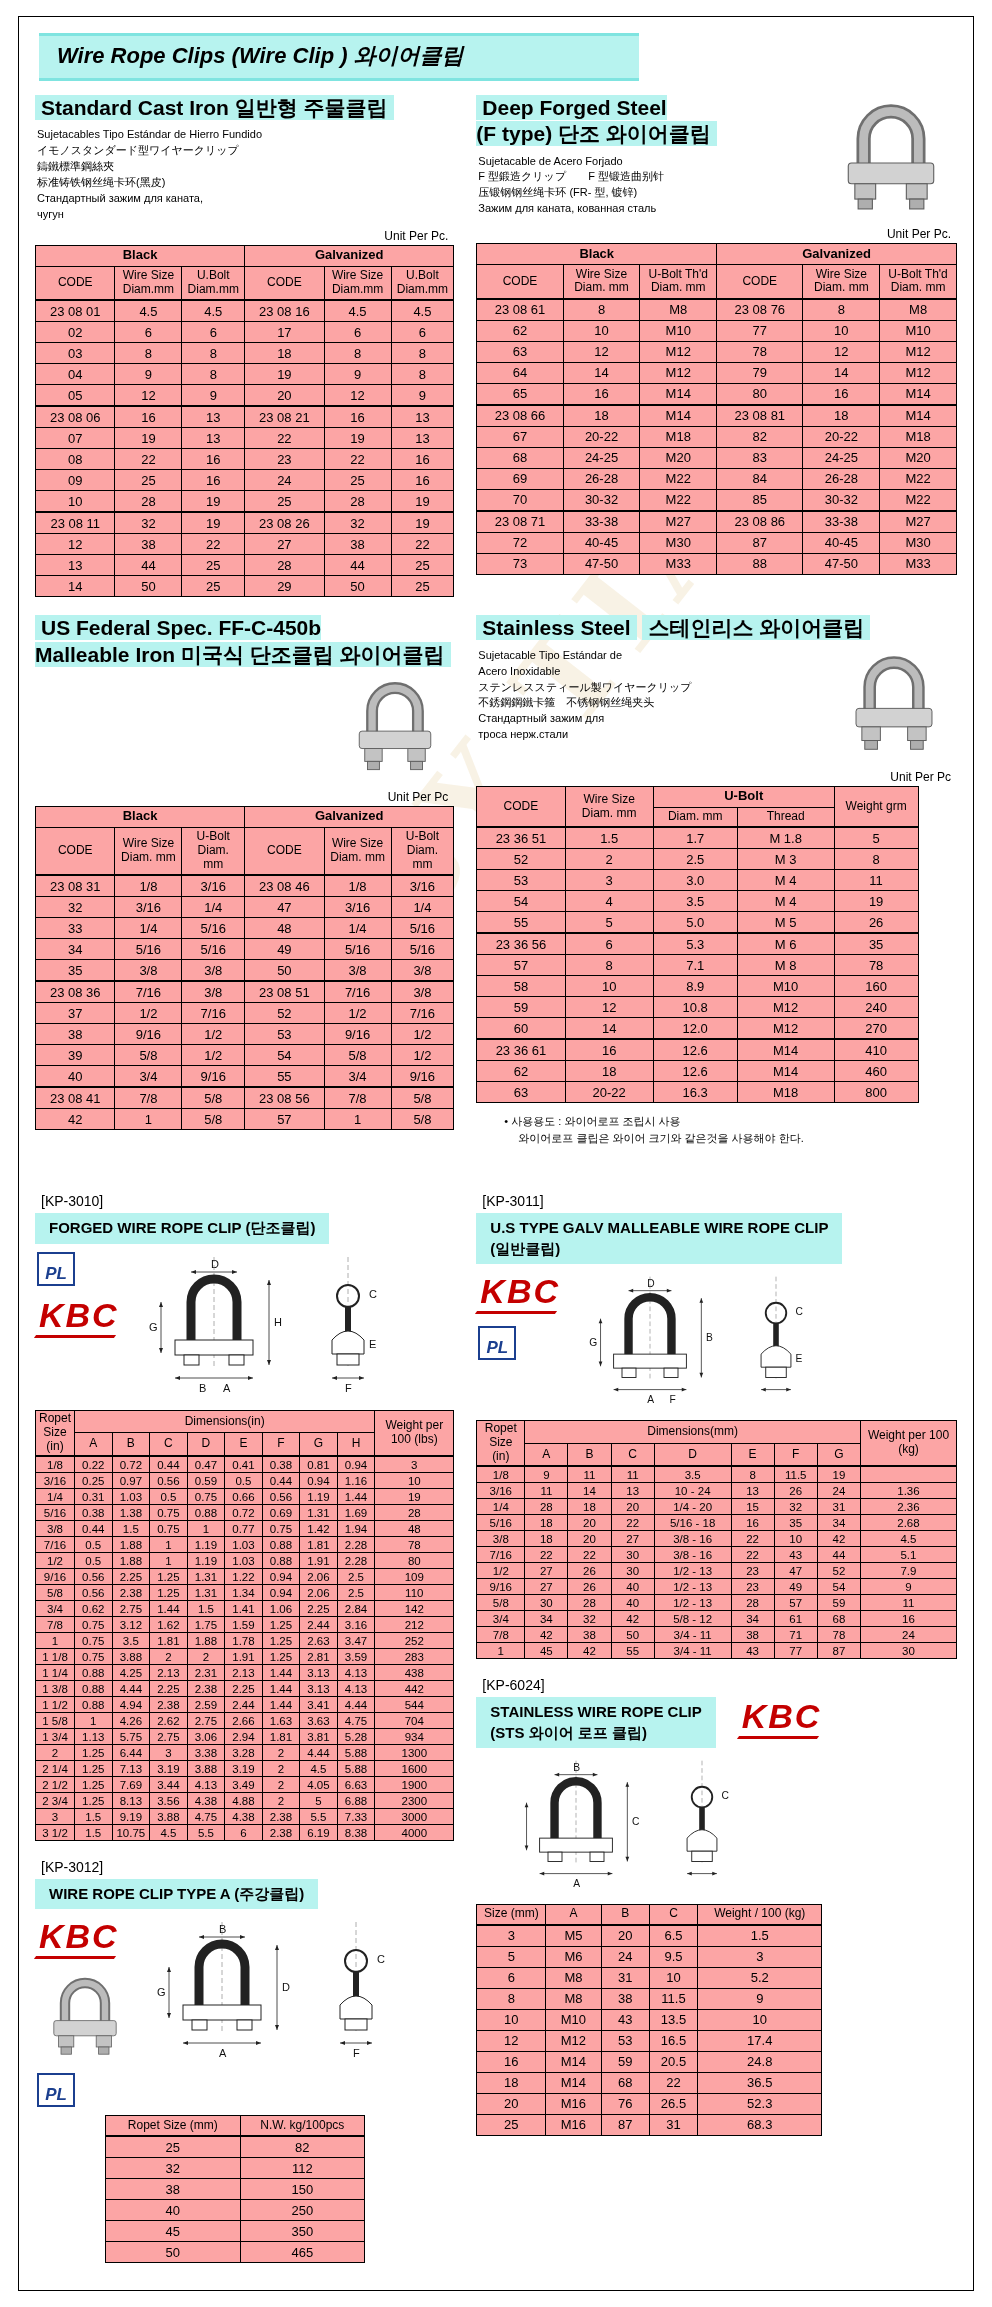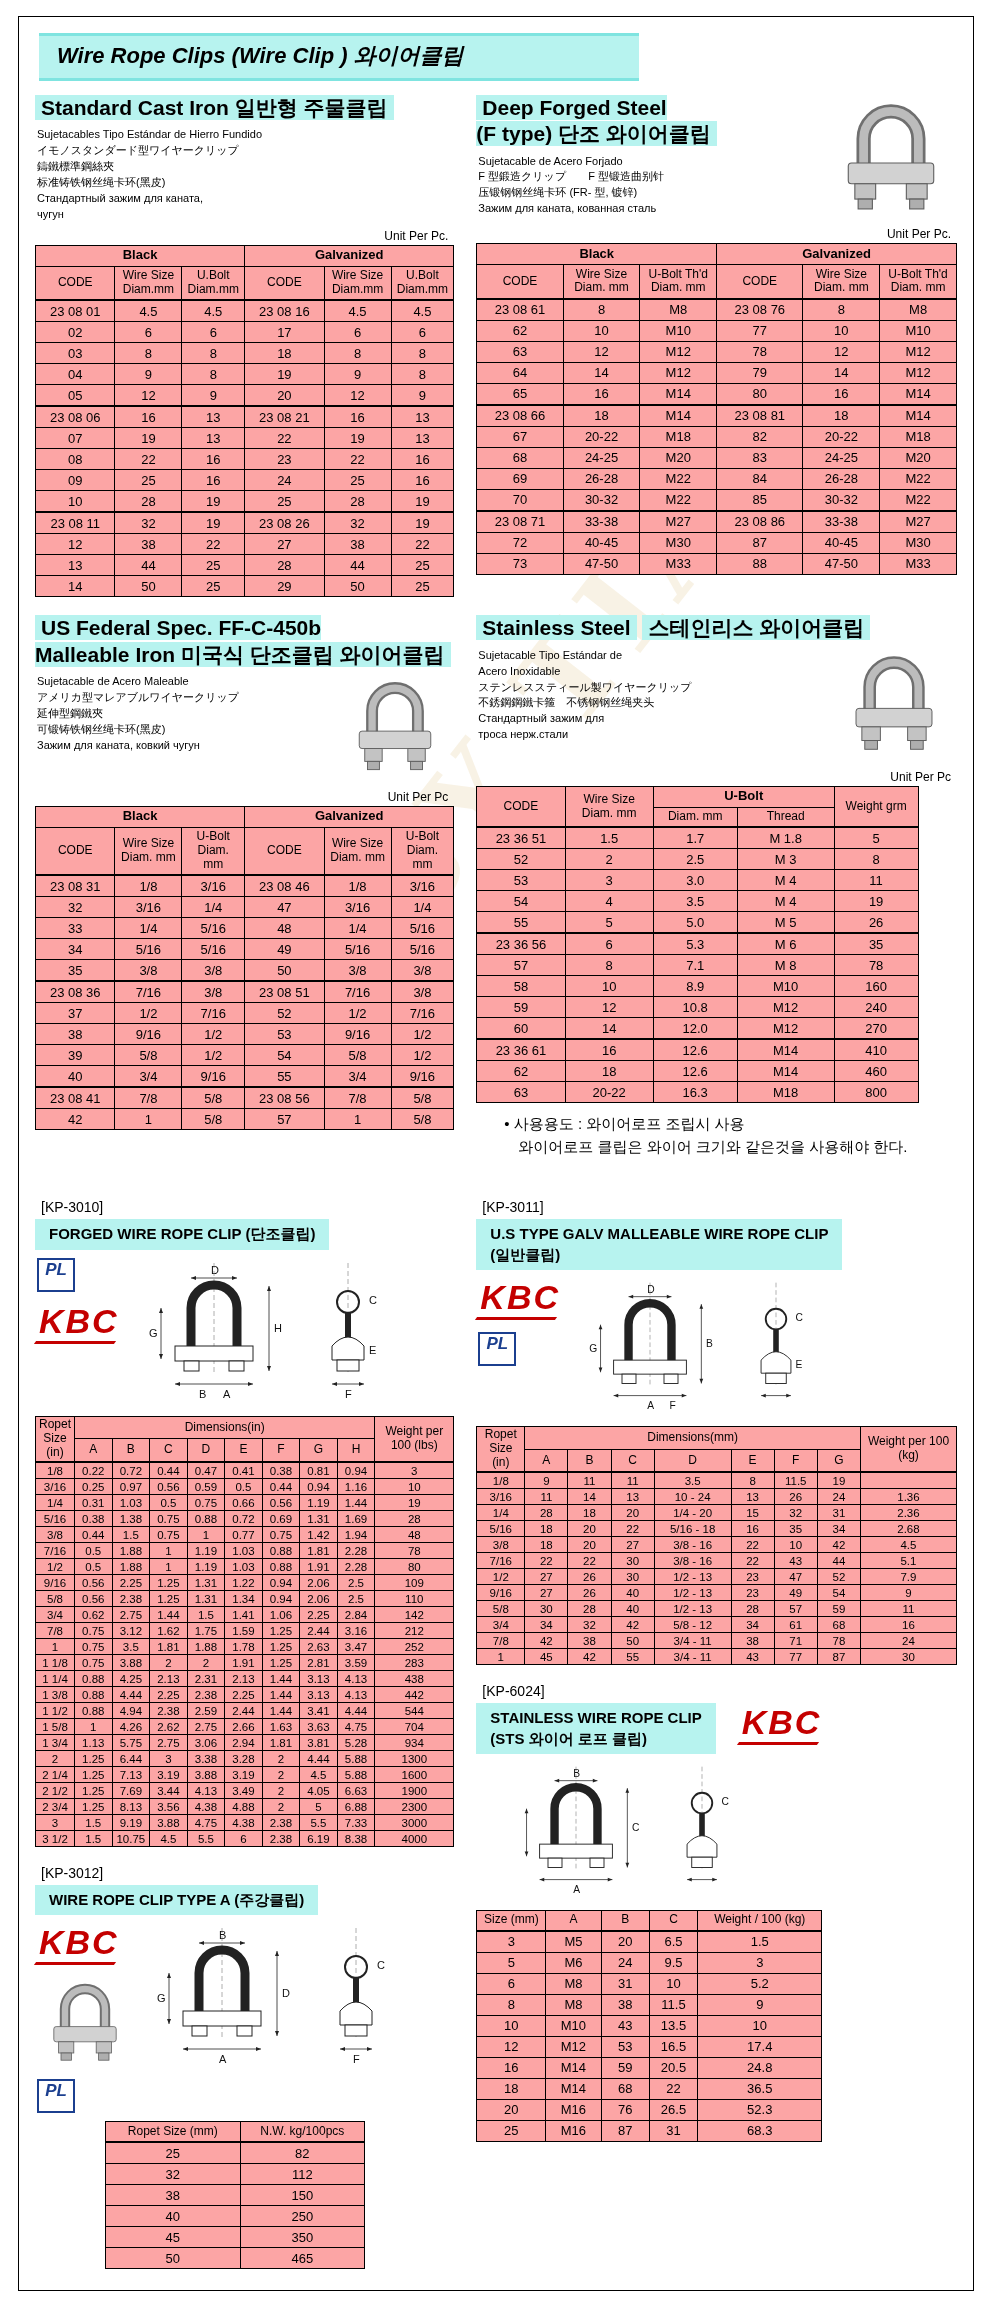--- a/index.html
+++ b/index.html
@@ -30,28 +30,28 @@
   table.data thead th { font-weight:normal; font-size:12px; line-height:1.15; }
   table.data thead th.grp { font-weight:bold; font-size:13px; }
   table.data tbody { border-top:2px solid #000; }
   table.data { border:1.5px solid #000; }
 
   .head-flex { display:flex; justify-content:space-between; align-items:flex-start; }
   .photo { flex:0 0 auto; }
 
   .floatright { float:right; margin:0 4px 4px 10px; }
 
-  .note { font-size:15px; line-height:1.5; margin:10px 0 11px 28px; }
+  .note { font-size:11px; line-height:1.5; margin:10px 0 17px 28px; }
 
   .kp-label { font-size:14px; margin:16px 0 4px 6px; }
   .kp-title { display:inline-block; background:var(--highlight,#b7f3ef); font-weight:bold; font-size:15px; padding:5px 14px; line-height:1.35; }
 
   .kbc { font-style:italic; font-weight:bold; color:var(--kbc-red,#c40000); font-size:34px; letter-spacing:2px; display:inline-block; position:relative; line-height:1; padding:2px 6px 8px 2px; }
   .kbc::after { content:""; position:absolute; left:-2px; right:10px; bottom:2px; height:3px; background:var(--kbc-red,#c40000); transform:skewX(-35deg); }
-  .pl { width:38px; height:34px; border:2px solid var(--pl-blue,#1b3f8f); color:var(--pl-blue,#1b3f8f); display:flex; align-items:flex-start; justify-content:center;
+  .pl { width:38px; height:34px; border:2px solid var(--pl-blue,#1b3f8f); color:var(--pl-blue,#1b3f8f); display:flex; align-items:flex-end; justify-content:center;
         font-weight:bold; font-size:17px; font-style:italic; background:#fff; }
 
   .art-row { display:flex; align-items:flex-start; gap:14px; margin:8px 0 8px 2px; }
   .logo-stack { display:flex; flex-direction:column; gap:10px; align-items:flex-start; }
   svg .dimletter { font-family:"Liberation Sans",sans-serif; font-size:11px; fill:#111; }
 
   table.dense { font-size:11.5px; }
   table.dense th, table.dense td { padding:1.5px 3px; }.mt14{margin-top:14px}.mt18{margin-top:18px}
   .clearfix::after{content:"";display:block;clear:both;}
 </style>
@@ -433,27 +433,20 @@
     <section class="col-l">
       <h2 class="sec-title">
         <span class="hl"><span>US Federal Spec. FF-C-450b</span><br>
         <span>Malleable Iron</span>
         <span class="kr">미국식 단조클립 와이어클립</span></span>
       </h2>
       <div class="desc clearfix">
         <svg class="floatright" width="110" height="106">
               <use href="#sym-photo"></use>
             </svg>
-        <div>
-              <div>Sujetacable de Acero Maleable</div>
-              <div>アメリカ型マレアブルワイヤークリップ</div>
-              <div>延伸型鋼鐵夾</div>
-              <div>可锻铸铁钢丝绳卡环(黑皮)</div>
-              <div>Зажим для каната, ковкий чугун</div>
-            </div>
       </div>
       <div class="unit">Unit Per Pc</div>
       <table class="data" style="width:100%">
         <colgroup>
               <col style="width:19%">
               <col style="width:16%">
               <col style="width:15%">
               <col style="width:19%">
               <col style="width:16%">
               <col style="width:15%">

